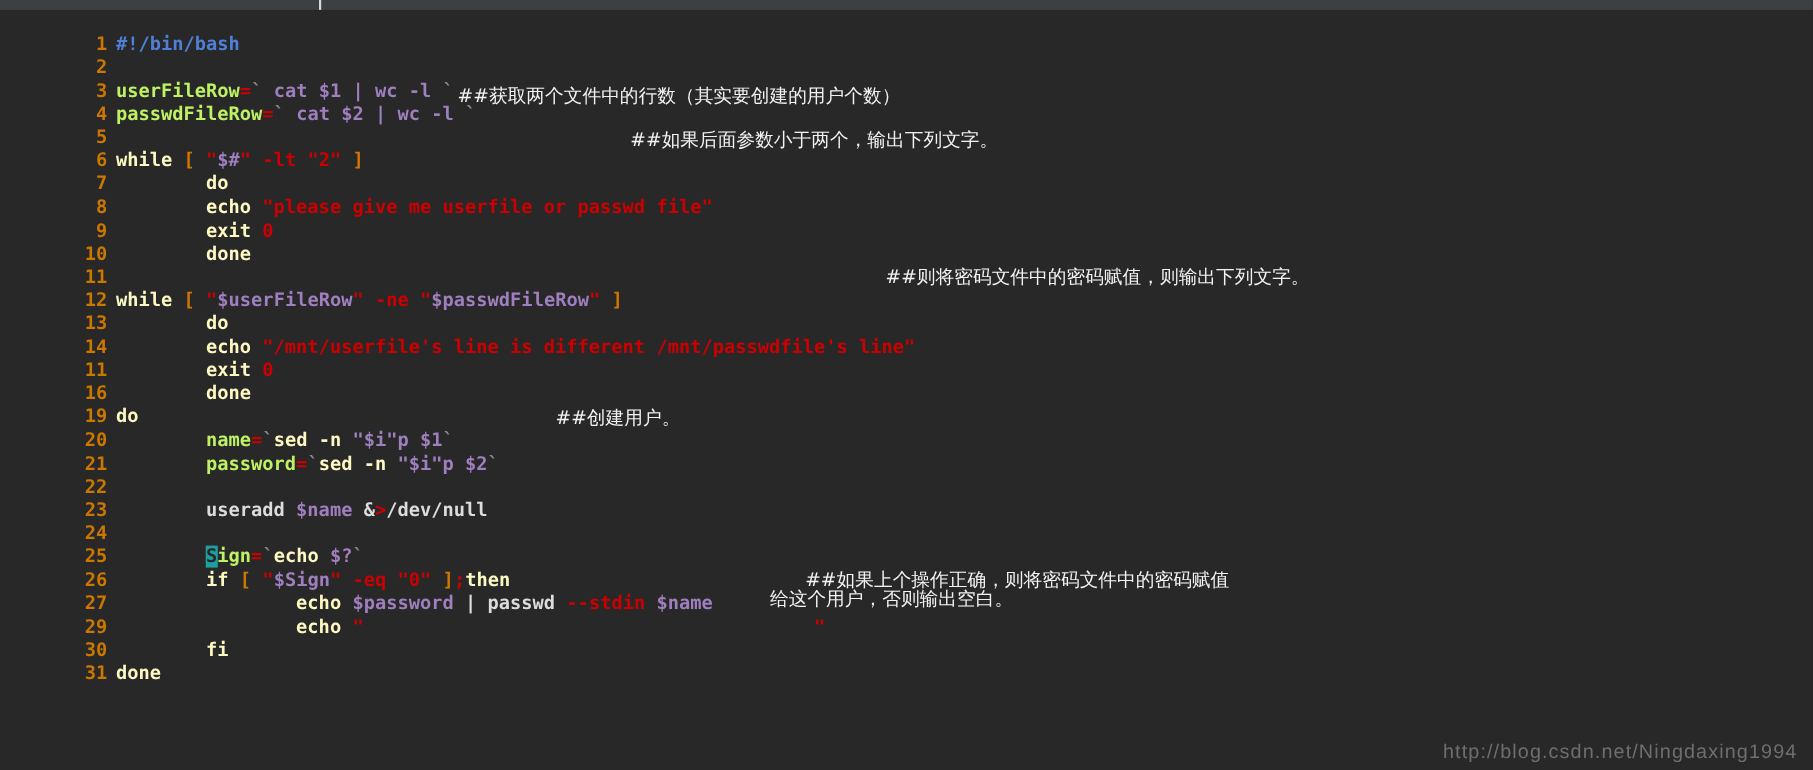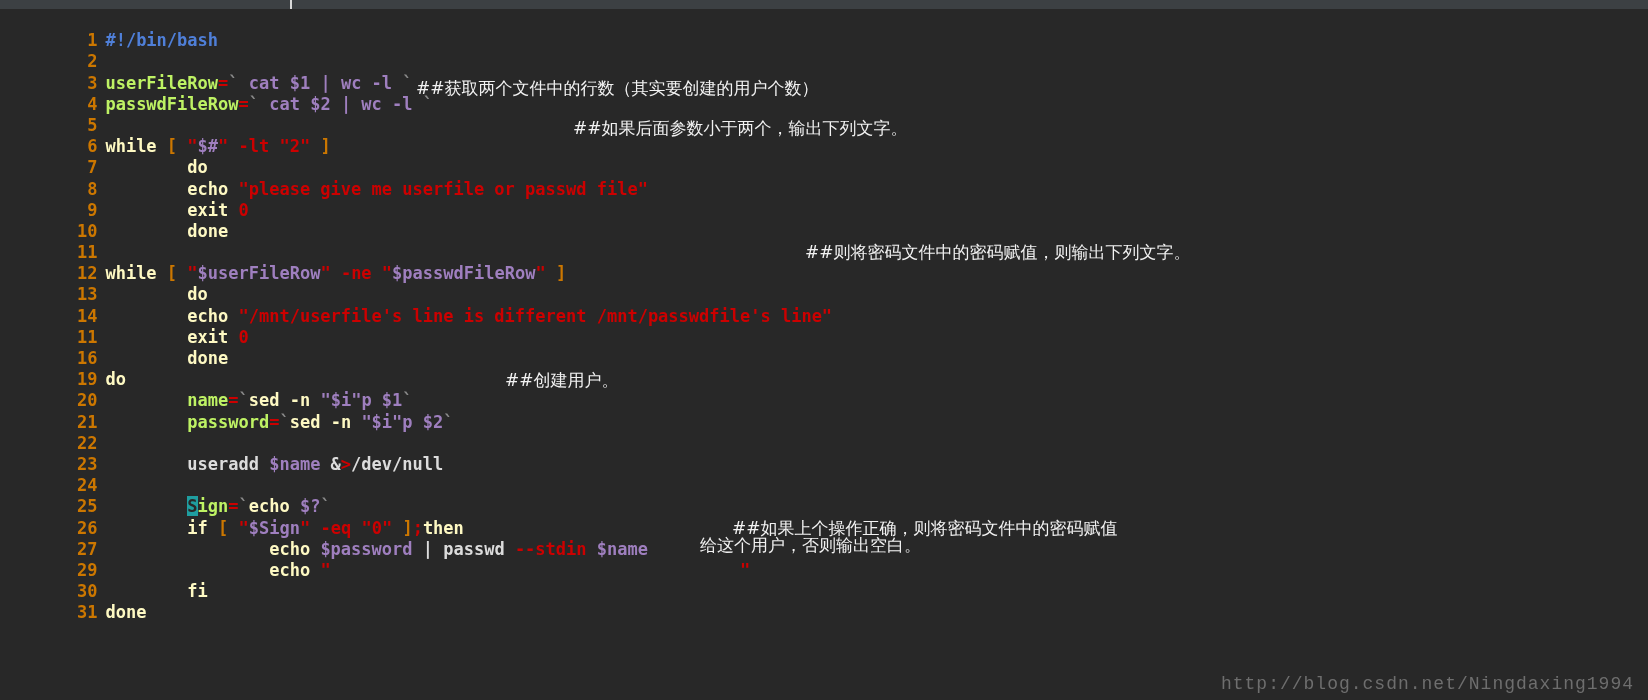--- a/index.html
+++ b/index.html
@@ -44,21 +44,21 @@
     position:absolute;
     color:#f2f2f2;
     font-family:"DejaVu Sans","Liberation Sans",sans-serif;
     font-size:17px;font-weight:normal;line-height:21.2px;
     white-space:pre;
   }
 
   .watermark{
     position:absolute;right:14px;bottom:6px;
     color:#6e6e6e;
-    font-family:Liberation Mono, monospace;
+    font-family:Liberation Sans, sans-serif;
     font-size:18px;letter-spacing:1px;white-space:pre;
   }
 </style>
 </head>
 <body>
 
 <div class="screen">
 
   <div class="topbar">
     <div class="caret"></div>

